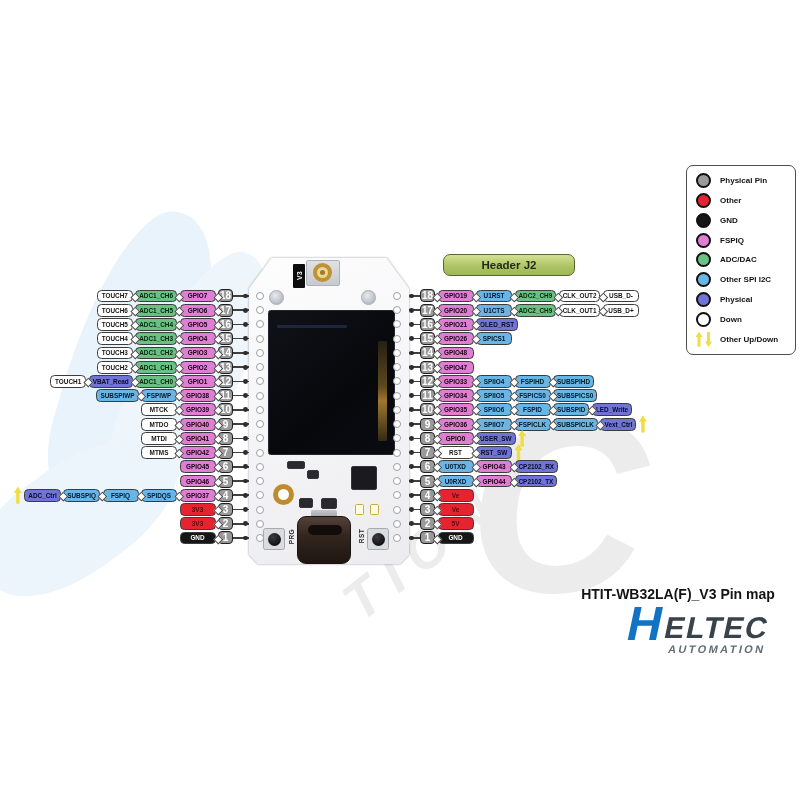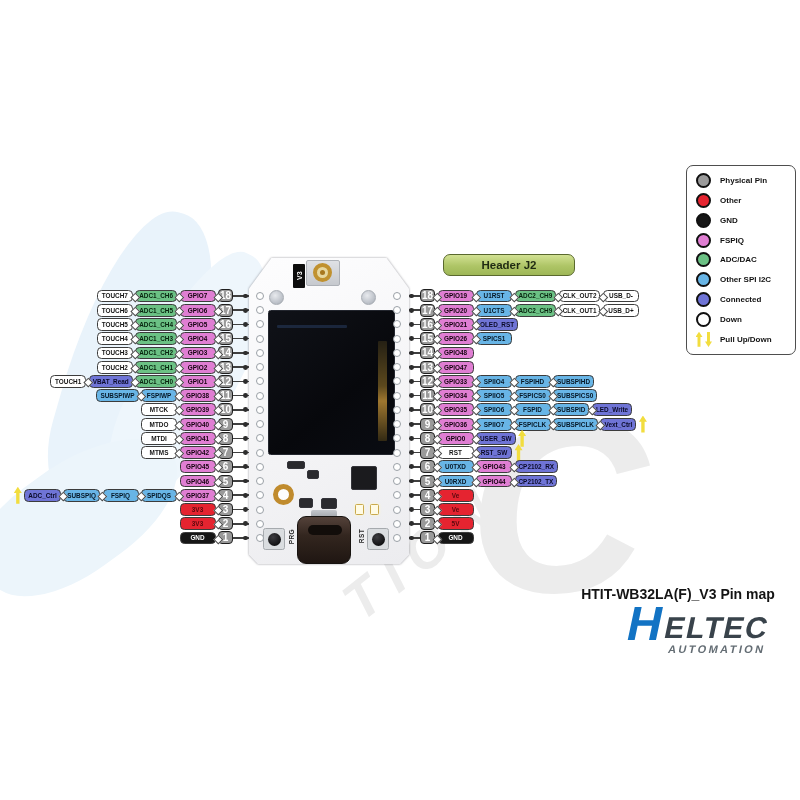--- a/index.html
+++ b/index.html
@@ -114,32 +114,32 @@
       <div class="lg-item">
         <div class="lg-dot" style="background: rgb(107, 193, 132);"></div>
         <div class="lg-label">ADC/DAC</div>
       </div>
       <div class="lg-item">
         <div class="lg-dot" style="background: rgb(104, 181, 230);"></div>
         <div class="lg-label">Other SPI I2C</div>
       </div>
       <div class="lg-item">
         <div class="lg-dot" style="background: rgb(111, 116, 214);"></div>
-        <div class="lg-label">Connected</div>
+        <div class="lg-label">Physical</div>
       </div>
       <div class="lg-item">
         <div class="lg-dot" style="background: rgb(255, 255, 255);"></div>
         <div class="lg-label">Down</div>
       </div>
       <div class="lg-item">
         <div class="lg-arrows">
           <div class="parrow" style="background: rgb(242, 221, 62);"></div>
           <div class="parrow down" style="background: rgb(242, 221, 62);"></div>
         </div>
-        <div class="lg-label">Pull Up/Down</div>
+        <div class="lg-label">Other Up/Down</div>
       </div>
     </div>
 
   <div id="board-wrap">
     <div id="board">
       <div id="v3-label">V3</div>
       <div id="antenna-plate"></div>
       <div id="antenna-conn"></div>
       <div class="screw" style="left:20px;top:32px;"></div>
       <div class="screw" style="left:112px;top:32px;"></div>

